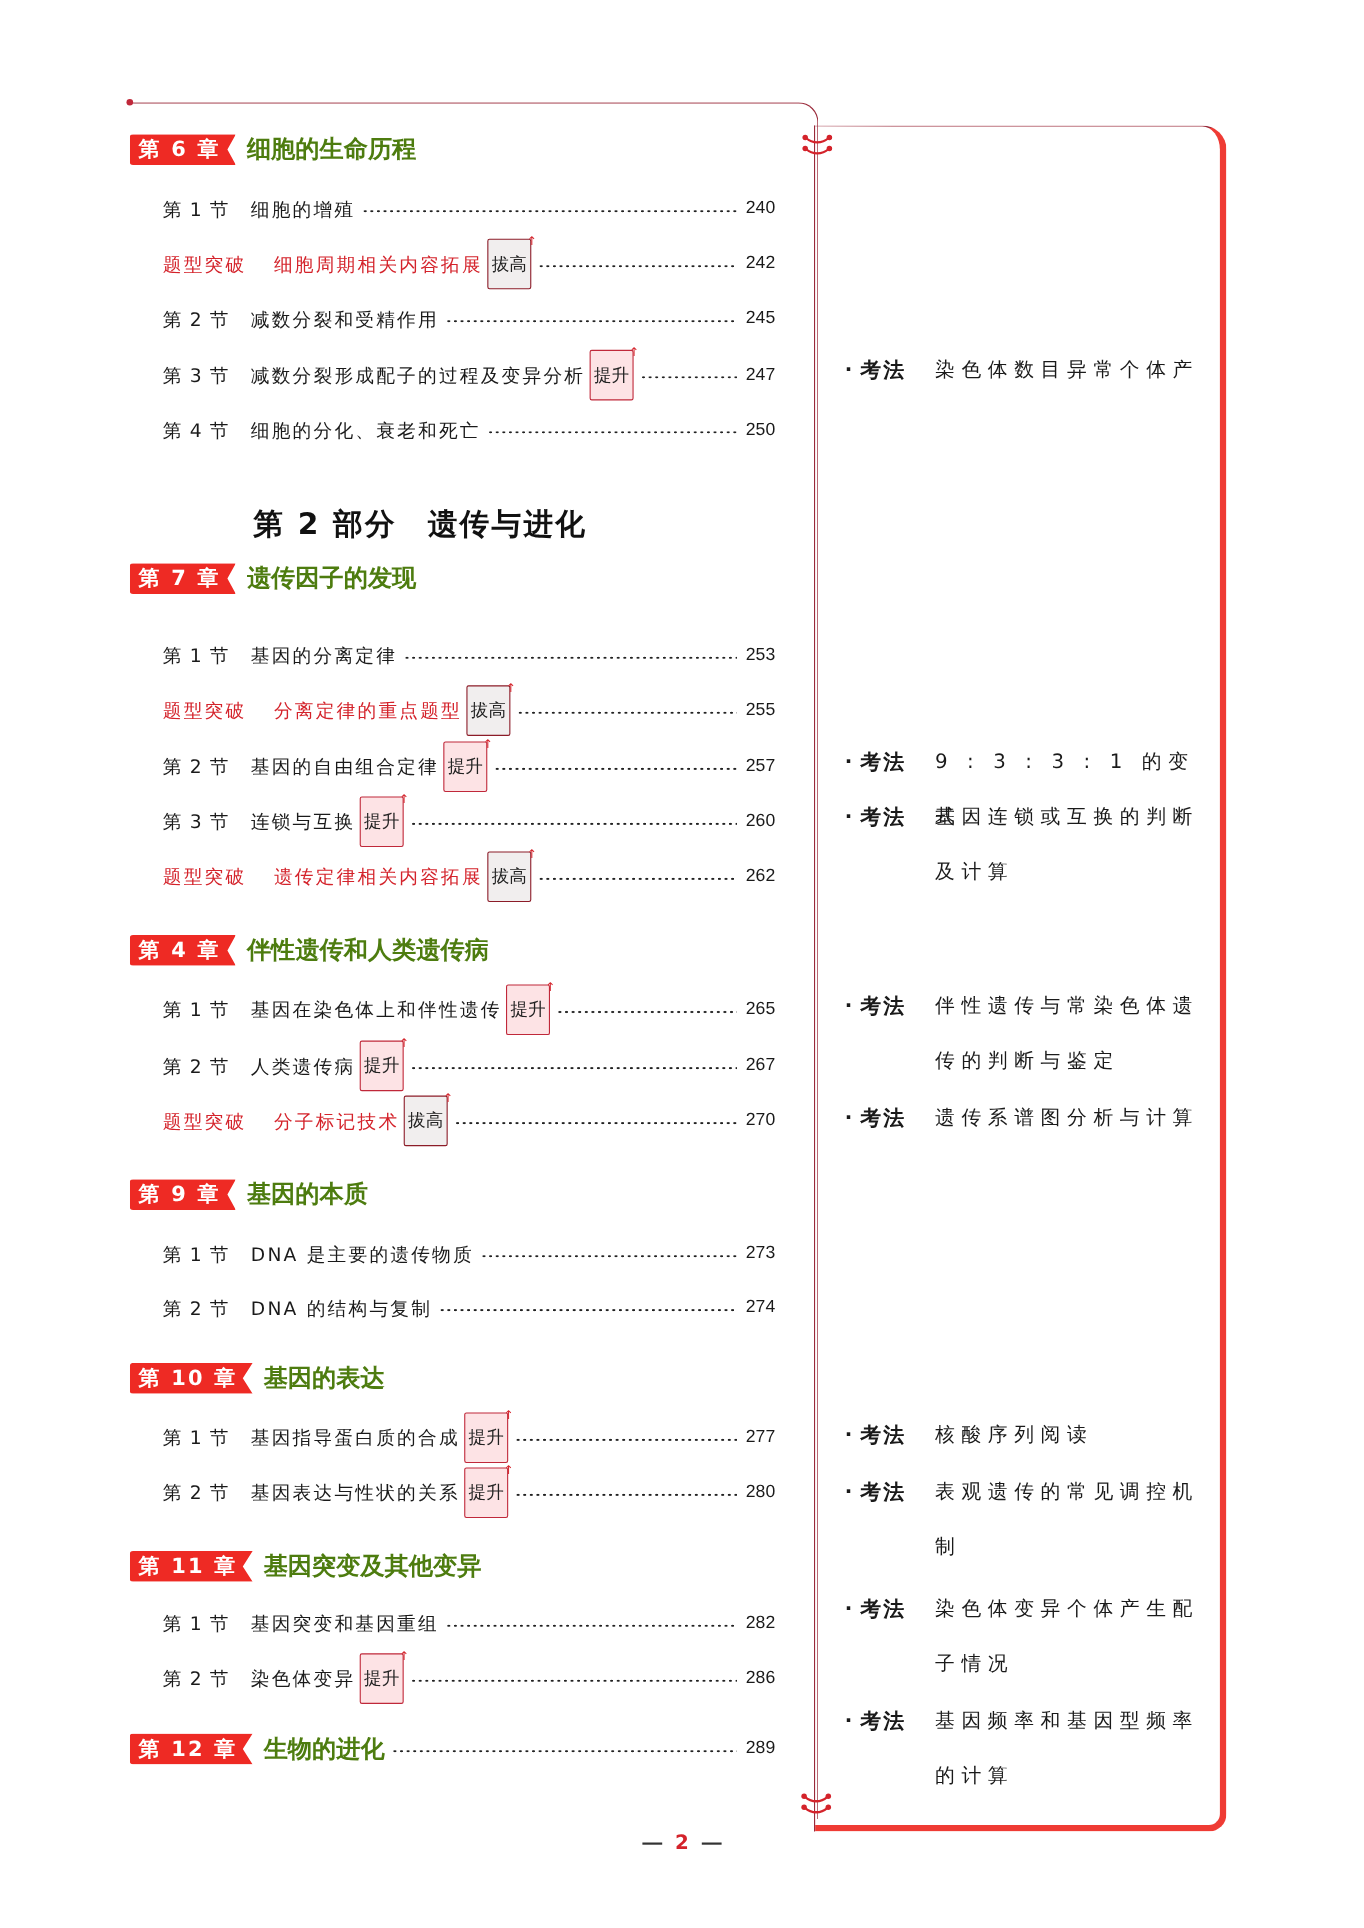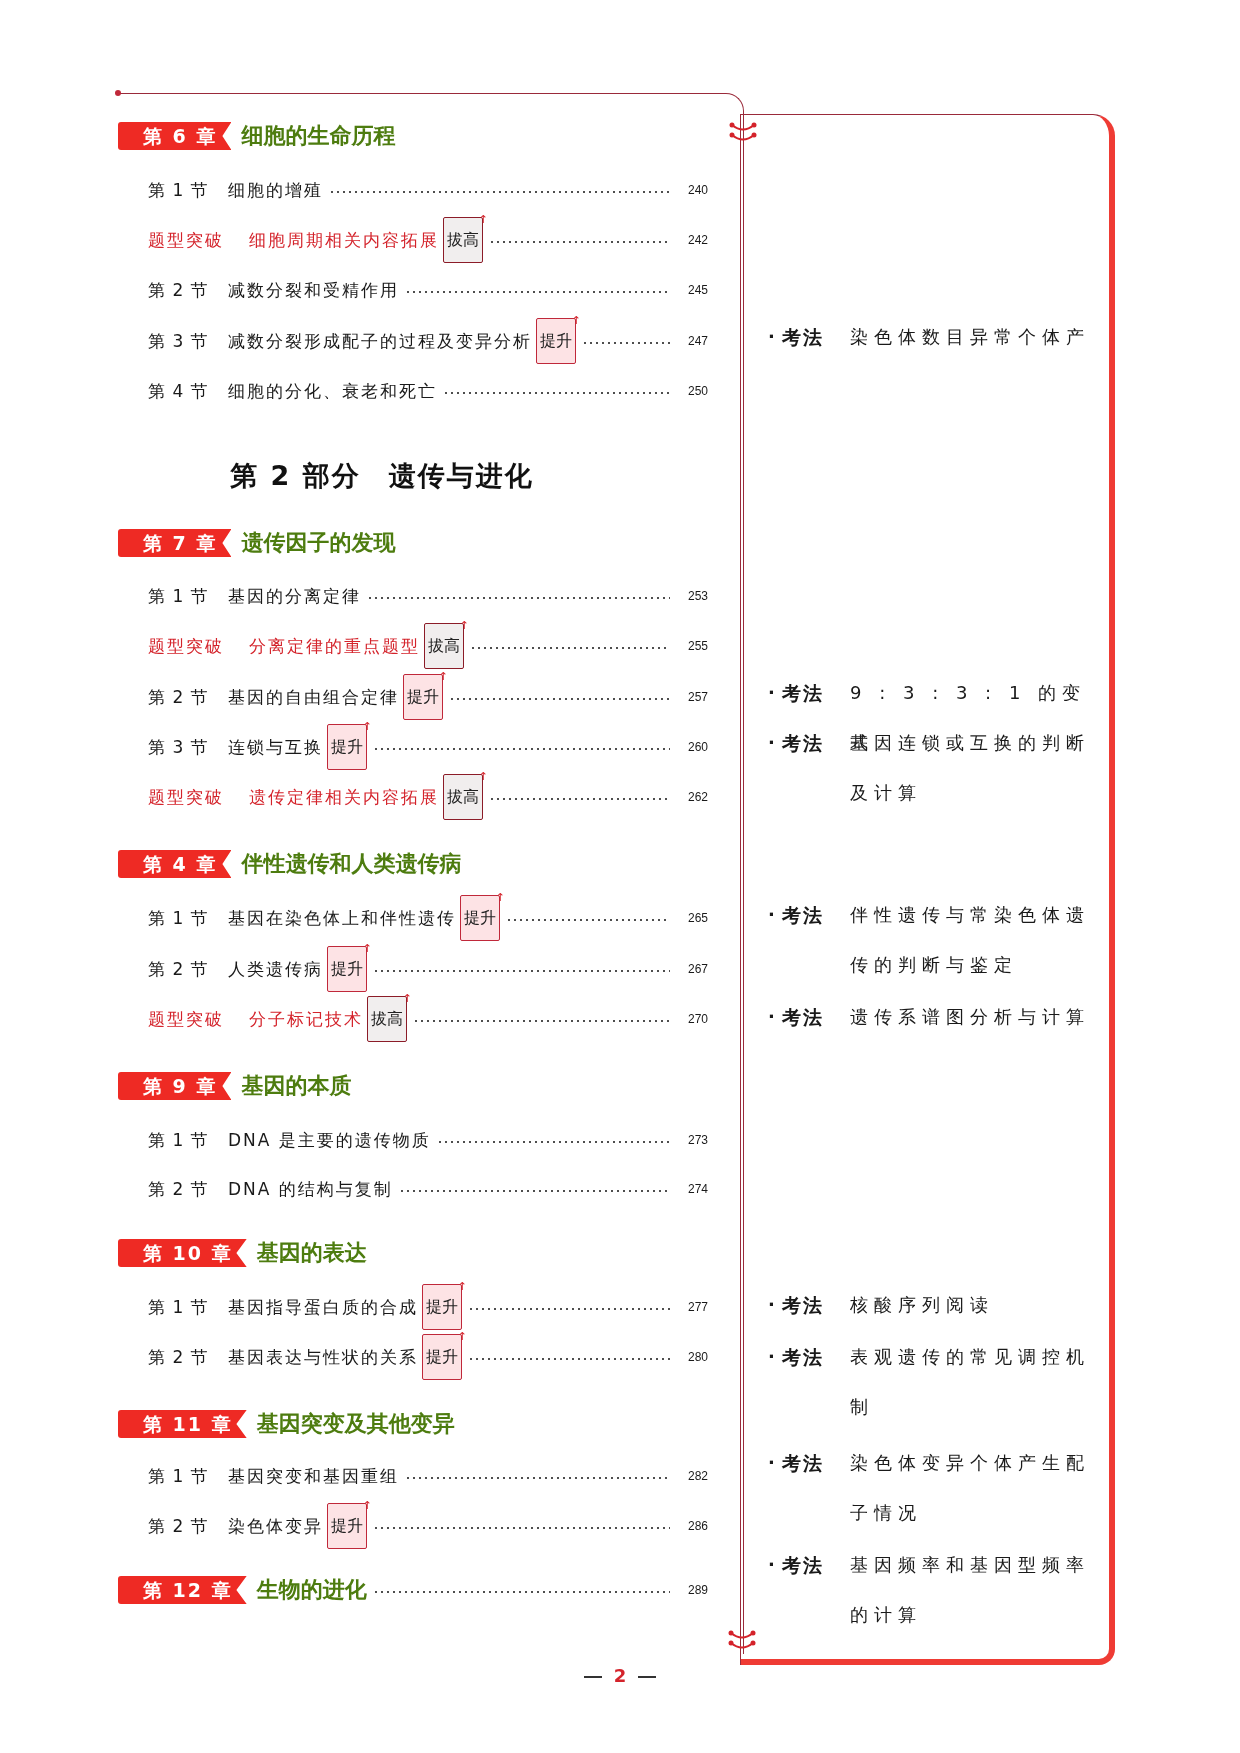--- a/index.html
+++ b/index.html
@@ -27,40 +27,40 @@
   .right-panel::before {
     content: ""; position: absolute; left: -1.5px; top: -1.5px; bottom: -6px; width: 1.5px; background: #9a2a3a;
   }
   .binder { position: absolute; width: 30px; height: 26px; }
   .binder svg { display: block; }
   .chapter {
     position: absolute; left: 118px; display: flex; align-items: center; height: 32px;
   }
   .chapter-label {
     background: #ee2a24; color: #fff; font-size: 19px; font-weight: bold; height: 28px;
-    line-height: 28px; padding: 0 14px 0 25px; letter-spacing: 2px; white-space: nowrap;
+    line-height: 28px; padding: 0 14px 0 8px; letter-spacing: 2px; white-space: nowrap;
     clip-path: polygon(0 0, 100% 0, 92% 50%, 100% 100%, 0 100%);
     border-radius: 3px 0 0 3px;
   }
   .chapter-title { font-size: 22px; font-weight: bold; margin-left: 10px; color: #4d7c0f; white-space: nowrap; }
 
   .entry {
     position: absolute; left: 148px; width: 560px; height: 26px; display: flex; align-items: center;
     font-size: 17px;
   }
   .entry .num { width: 80px; white-space: nowrap; letter-spacing: 1px; }
   .entry .title { white-space: nowrap; letter-spacing: 2px; }
   .entry.red { color: #d4232b; }
   .entry.red .num { width: 101px; letter-spacing: 2px; }
   .leader {
     flex: 1; height: 2px; margin: 0 8px 0 6px; align-self: center; margin-top: 4px;
     background-image: radial-gradient(circle, #222 1px, transparent 1.3px);
     background-size: 6px 3px; background-repeat: repeat-x; background-position: left center;
   }
-  .page { width: 30px; text-align: right; font-size: 12px; color: #1a1a1a; font-family: "Liberation Sans", sans-serif; }
+  .page { width: 30px; font-size: 16px; color: #1a1a1a; font-family: "Liberation Sans", sans-serif; }
   .badge {
     position: relative; display: inline-block; font-size: 16px; line-height: 20px; padding: 12px 3px;
     border: 1.5px solid #c0283a; border-radius: 2px; margin-left: 4px; color: #222; letter-spacing: 0;
   }
   .badge.tisheng { background: #fde3e5; }
   .badge.bagao { background: #f1eeee; border-color: #8c1c28; }
   .badge .arrow {
     position: absolute; right: -6px; top: -4px; color: #d4232b; font-size: 11px; line-height: 11px;
   }
   .part-title {
@@ -147,21 +147,21 @@
       <span class="badge tisheng"><span>提升</span><span class="arrow">↑</span></span>
       <span class="leader"></span>
       <span class="page">247</span>
     </div>
     <div class="entry" style="top: 378px;">
       <span class="num">第 4 节</span>
       <span class="title">细胞的分化、衰老和死亡</span>
       <span class="leader"></span>
       <span class="page">250</span>
     </div>
-    <div class="chapter" style="top: 527px;">
+    <div class="chapter" style="top: 510px;">
       <span class="chapter-label">第 7 章</span>
       <span class="chapter-title">遗传因子的发现</span>
     </div>
     <div class="entry" style="top: 583px;">
       <span class="num">第 1 节</span>
       <span class="title">基因的分离定律</span>
       <span class="leader"></span>
       <span class="page">253</span>
     </div>
     <div class="entry red" style="top: 633px;">

